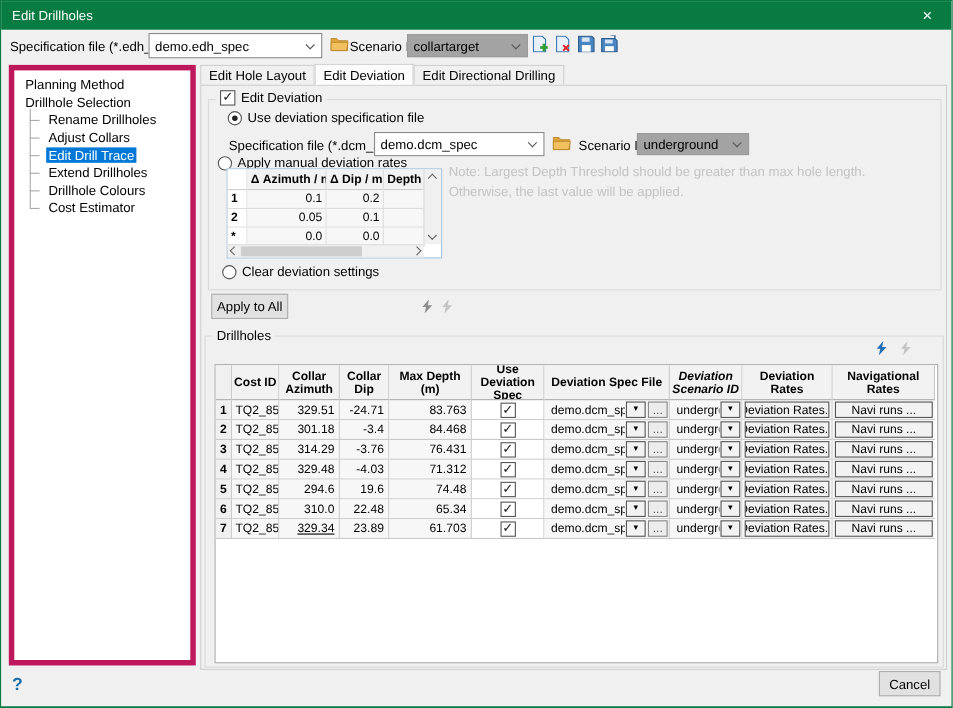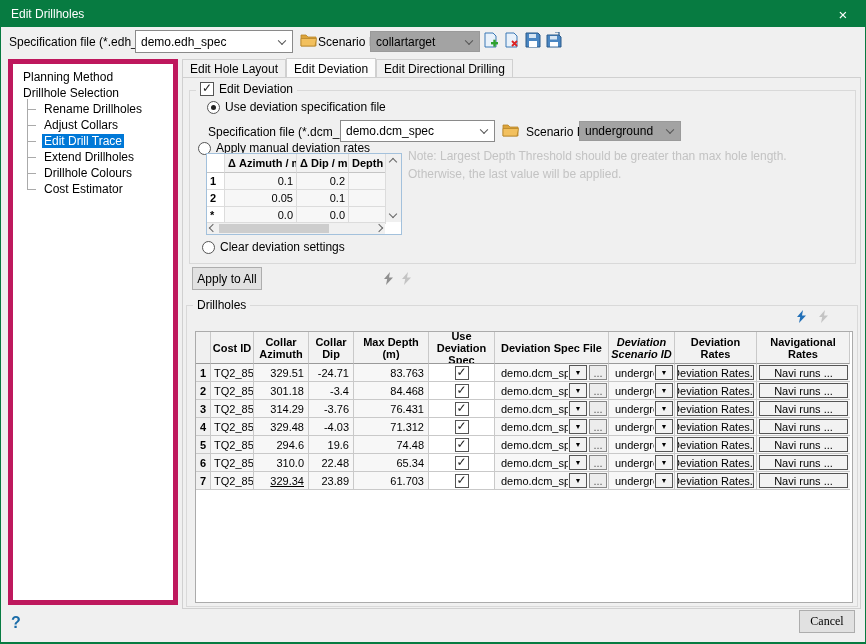--- a/index.html
+++ b/index.html
@@ -108,21 +108,21 @@
   .dcell.c { justify-content:center; background:#fff; }
   .cellbtn { background:#f2f2f2; border:1px solid #555; font-size:11px; height:15px;
              display:inline-flex; align-items:center; justify-content:center; cursor:pointer;
              font-family:"Liberation Sans",sans-serif; overflow:hidden; white-space:nowrap; }
   .dropbtn { width:18px; margin-left:1px; flex:none; }
   .dotsbtn { width:18px; margin-left:2px; flex:none; background:#ececec; border-color:#888; color:#555; }
   .celltext { flex:1; overflow:hidden; white-space:nowrap; padding-left:3px; }
 
   .footer-help { position:absolute; left:10px; bottom:10px; color:#1a6ca8; font-weight:bold;
                  font-size:16px; cursor:pointer; }
-  .cancel-btn { position:absolute; right:10px; bottom:9px; width:56px; height:23px;font-family:Liberation Serif, serif; }
+  .cancel-btn { position:absolute; right:10px; bottom:9px; width:56px; height:23px; }
 
   svg { display:block; }
 </style>
 </head>
 <body>
 
 <div class="dialog">
 
   <div class="titlebar">
     <span class="title">Edit Drillholes</span>

